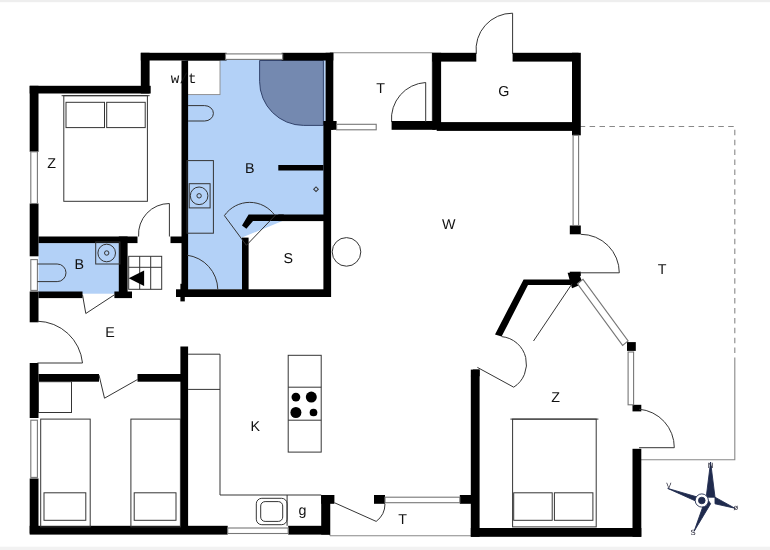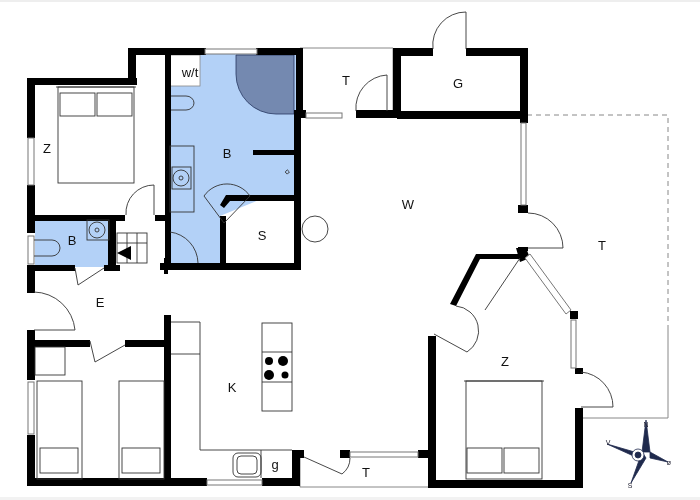--- a/index.html
+++ b/index.html
@@ -186,21 +186,21 @@
   <g fill="#1f2a4d" stroke="#1f2a4d" stroke-width="0.8">
     <polygon points="646,420 642,452 650,452"></polygon>
     <polygon points="607,444 638,453 638,458"></polygon>
     <polygon points="668,462 650,452 650,458"></polygon>
     <polygon points="631,483 642,452 646,458"></polygon>
     <circle cx="638" cy="455" r="6" fill="#fff"></circle>
     <circle cx="638" cy="455" r="3"></circle>
   </g>
 </svg>
 
-<span class="lbl" style="left:190px;top:72px;">w/t</span>
+<span class="lbl" style="left:167px;top:72px;font-family:Liberation Mono, monospace;">w/t</span>
 <span class="lbl" style="left:47px;top:148px;">Z</span>
 <span class="lbl" style="left:227px;top:153px;">B</span>
 <span class="lbl" style="left:72px;top:240px;">B</span>
 <span class="lbl" style="left:262px;top:235px;">S</span>
 <span class="lbl" style="left:100px;top:302px;">E</span>
 <span class="lbl" style="left:232px;top:387px;">K</span>
 <span class="lbl" style="left:275px;top:464px;">g</span>
 <span class="lbl" style="left:408px;top:204px;">W</span>
 <span class="lbl" style="left:346px;top:80px;">T</span>
 <span class="lbl" style="left:458px;top:83px;">G</span>

